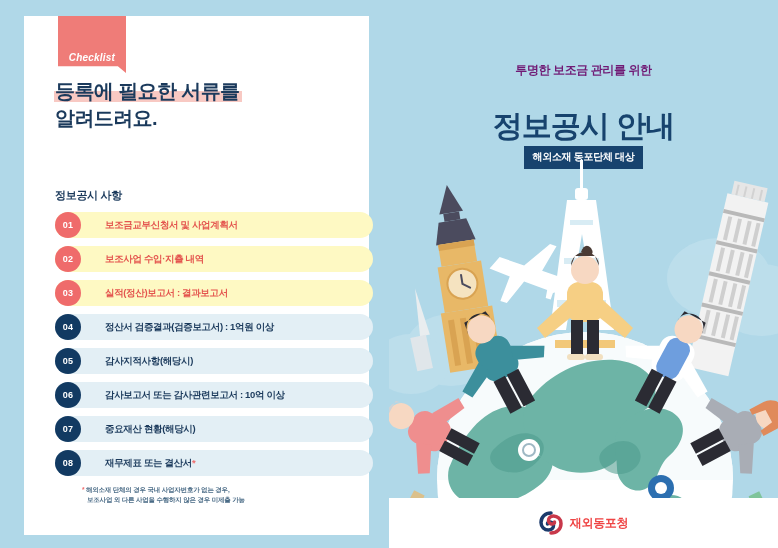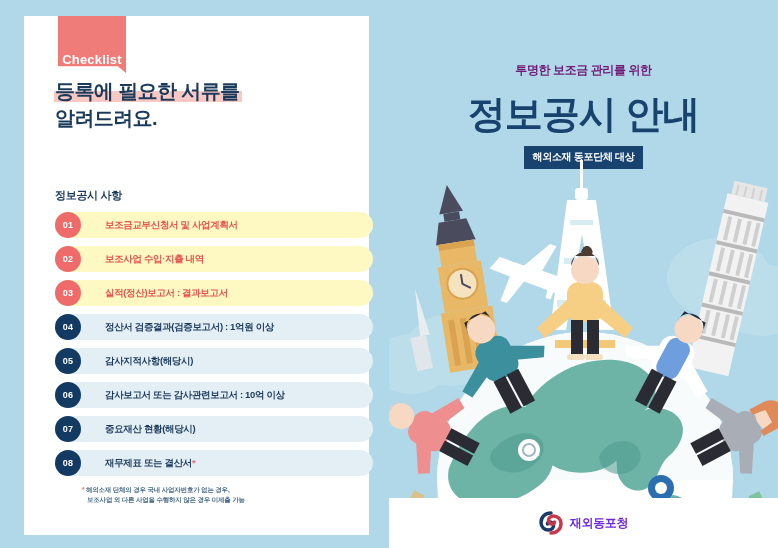--- a/index.html
+++ b/index.html
@@ -48,23 +48,24 @@
     background: #ef7c78;
     clip-path: polygon(0 0, 100% 0, 100% 100%, 88% 88%, 0 88%);
   }
   .ribbon-label {
     position: absolute;
     left: 34px;
     top: 36px;
     width: 68px;
     text-align: center;
     color: #ffffff;
-    font-size: 13px;
+    font-size: 10px;
     font-weight: bold;
     letter-spacing: 0.2px;
+    font-style: italic;
   }
   .headline {
     position: absolute;
     left: 31px;
     top: 62px;
     width: 300px;
   }
   .headline-line {
     display: block;
     font-size: 20px;
@@ -174,24 +175,24 @@
     left: 0; top: 62px;
     width: 389px;
     text-align: center;
     font-size: 12px;
     font-weight: bold;
     color: #701a75;
     letter-spacing: -0.4px;
   }
   .r-title {
     position: absolute;
-    left: 0; top: 92px;
+    left: 0; top: 104px;
     width: 389px;
     text-align: center;
-    font-size: 38px;
+    font-size: 30px;
     font-weight: bold;
     color: #17436e;
     letter-spacing: -1px;
     line-height: 44px;
   }
   .r-badge-wrap {
     position: absolute;
     left: 0; top: 146px;
     width: 389px;
     text-align: center;
@@ -223,21 +224,21 @@
     background: #ffffff;
     display: flex;
     align-items: center;
     justify-content: center;
     gap: 7px;
   }
   .gov-mark { display: block; }
   .gov-name {
     font-size: 12px;
     font-weight: bold;
-    color: #6d28d9;
+    color: #ef4444;
     letter-spacing: -0.3px;
   }
 </style>
 </head>
 <body>
 
 <div class="poster">
 
   <div class="left-panel">
     <div class="left-card">

